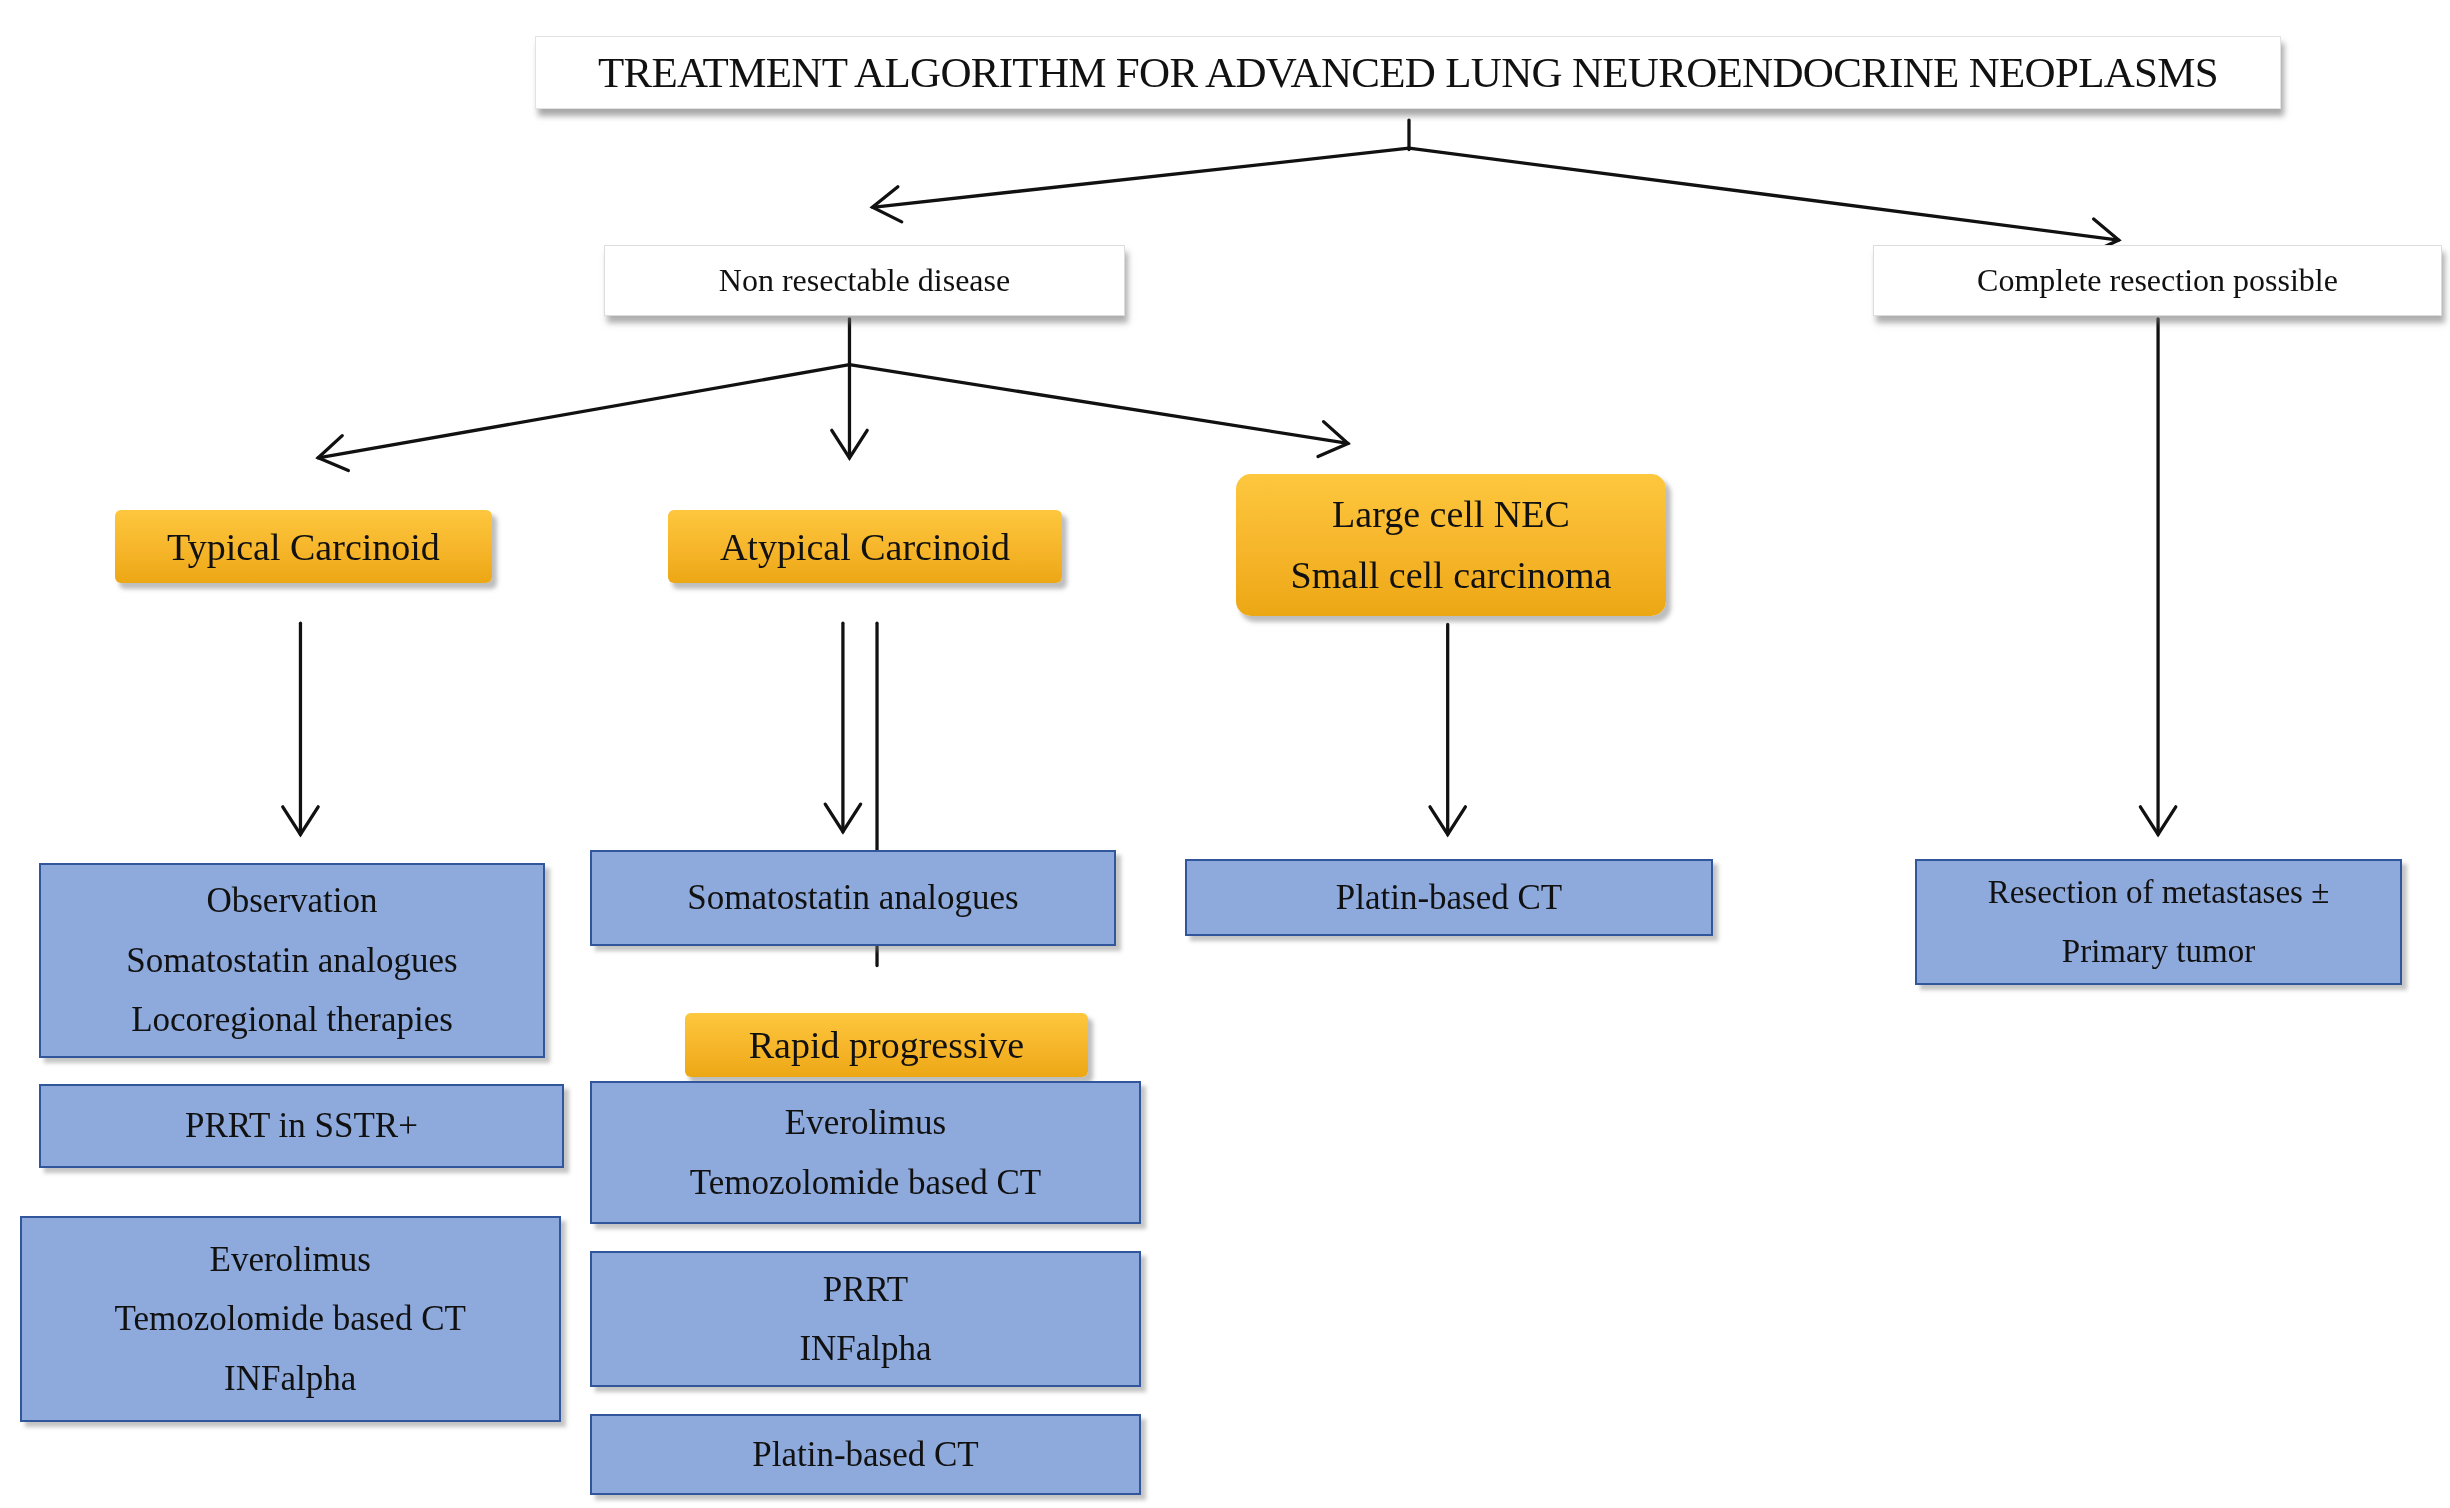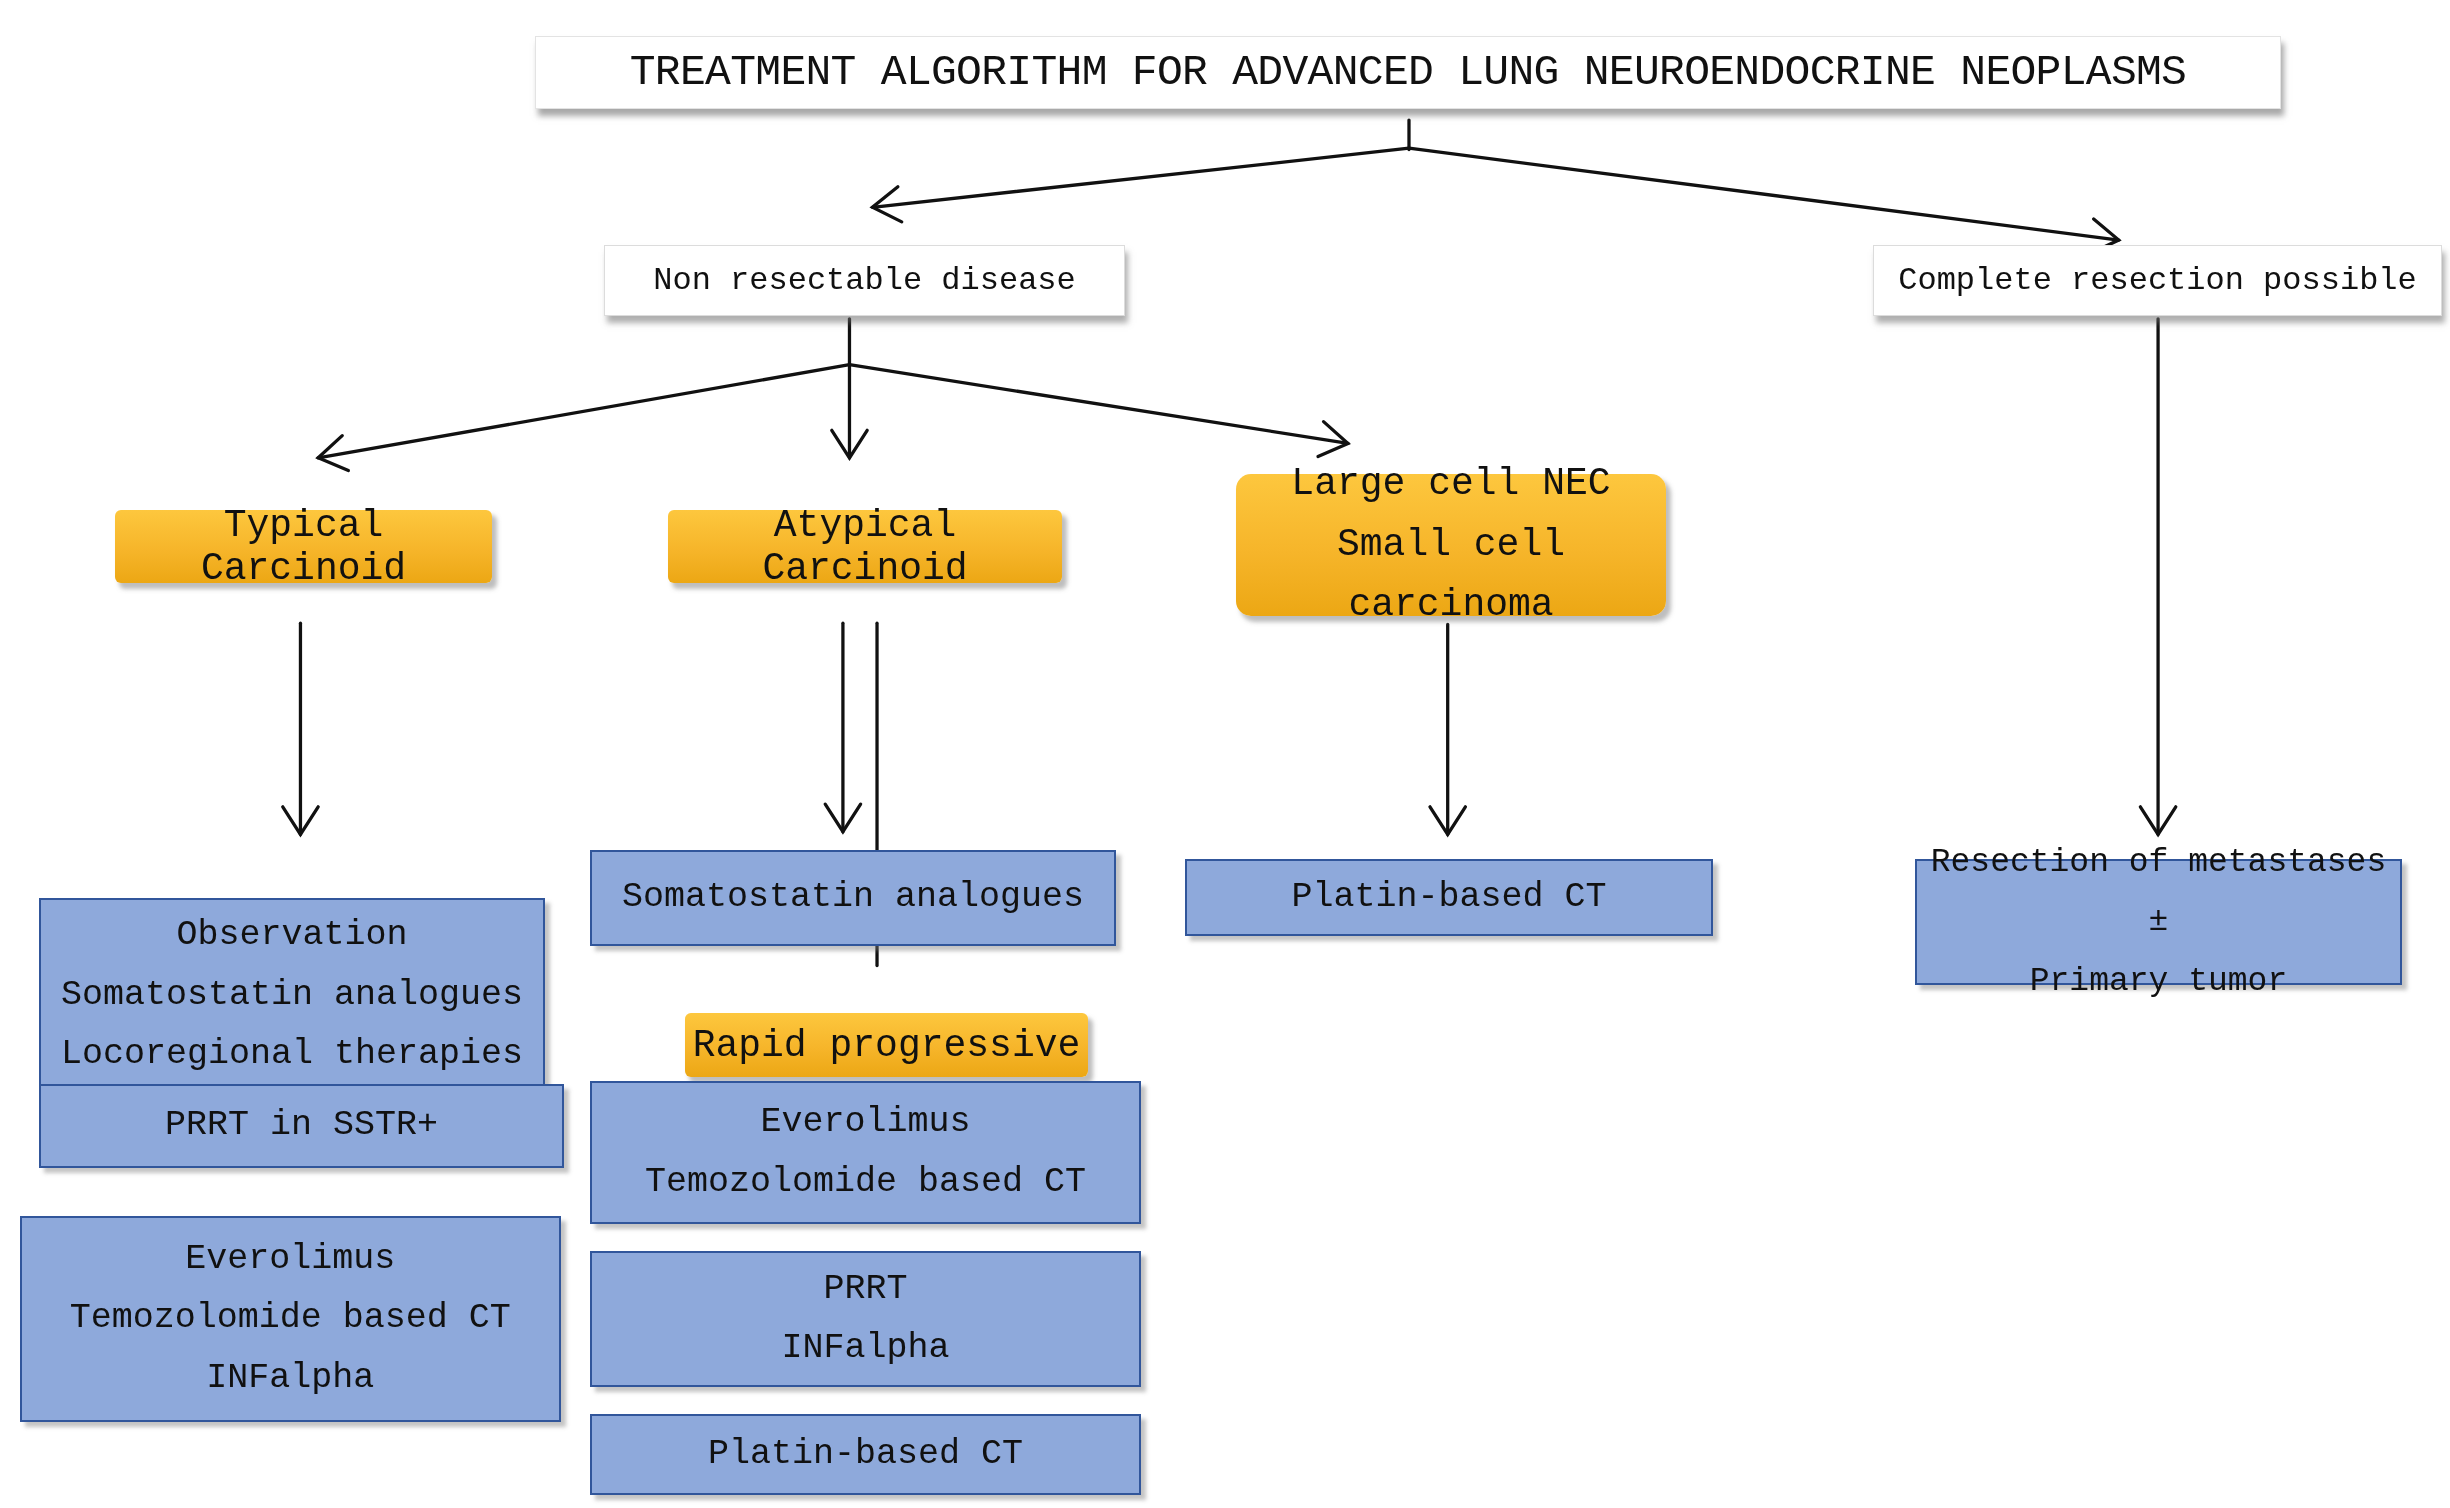--- a/index.html
+++ b/index.html
@@ -1,20 +1,20 @@
 <!DOCTYPE html>
 <html style="font-size:10.5px"><head>
 <meta charset="utf-8">
 <style>
   html,body{margin:0;padding:0;background:#ffffff;}
   #canvas{
     position:relative;
     width:2450px;height:1508px;
     background:#ffffff;
-    font-family:Liberation Mono, monospace;
+    font-family:Liberation Serif, serif;
     color:#111;
     overflow:hidden;
   }
   .box{
     position:absolute;
     display:flex;flex-direction:column;
     align-items:center;justify-content:center;
     text-align:center;
     box-sizing:border-box;
     z-index:2;
@@ -90,21 +90,21 @@
 
   <div class="box orange-box" style="left:115px;top:510px;width:377px;height:73px;">Typical Carcinoid</div>
 
   <div class="box orange-box" style="left:668px;top:510px;width:394px;height:73px;">Atypical Carcinoid</div>
 
   <div class="box orange-box" style="left:1236px;top:474px;width:430px;height:142px;line-height:1.6;border-radius:15px;">
     <div>Large cell NEC</div>
     <div>Small cell carcinoma</div>
   </div>
 
-  <div class="box blue-box" style="left:39px;top:898px;width:506px;height:195px;">
+  <div class="box blue-box" style="left:39px;top:863px;width:506px;height:195px;">
     <div>Observation</div>
     <div>Somatostatin analogues</div>
     <div>Locoregional therapies</div>
   </div>
 
   <div class="box blue-box" style="left:590px;top:850px;width:526px;height:96px;">Somatostatin analogues</div>
 
   <div class="box blue-box" style="left:1185px;top:859px;width:528px;height:77px;">Platin-based CT</div>
 
   <div class="box blue-box small-text" style="left:1915px;top:859px;width:487px;height:126px;">

